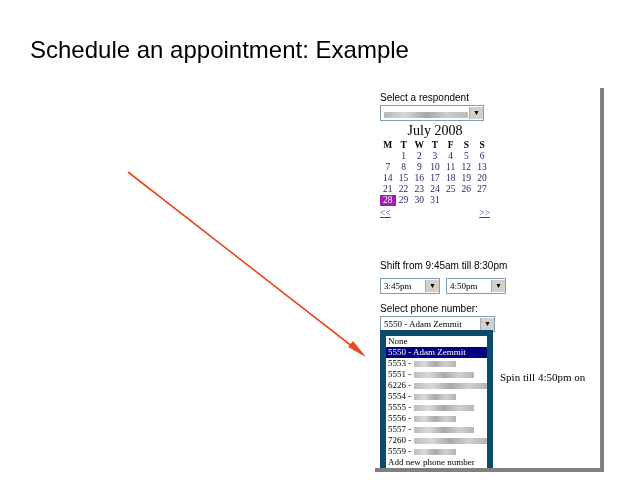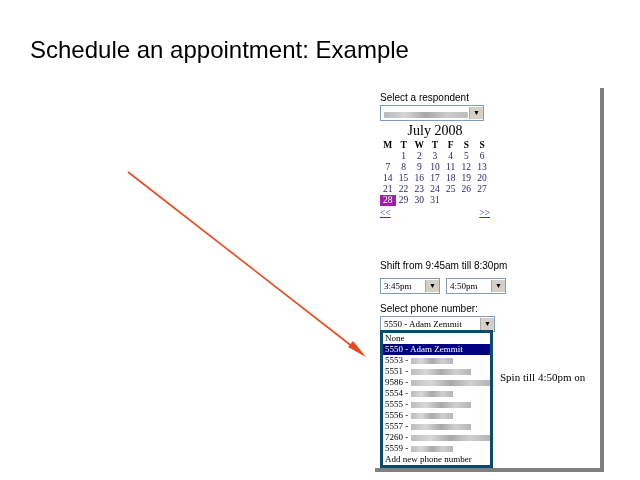--- a/index.html
+++ b/index.html
@@ -163,21 +163,21 @@
     border: 1px solid #7f9db9;
     background: #ffffff;
     display: flex; align-items: center;
     font-size: 9px;
   }
   #phone-select .txt { flex: 1; padding-left: 3px; overflow: hidden; white-space: nowrap; }
   #phone-list {
     position: absolute; left: 5px; top: 242px;
     width: 113px;
     background: #ffffff;
-    border: 3px solid #0c4a6e;
+    border: 6px solid #0c4a6e;
     box-sizing: border-box;
   }
   .opt {
     height: 11px;
     display: flex;
     align-items: center;
     font-size: 9px;
     padding-left: 2px;
     color: #000;
     line-height: 11px;
@@ -325,21 +325,21 @@
       </div>
       <div class="opt">
         <span class="num">5553 -</span>
         <span class="bar short"></span>
       </div>
       <div class="opt">
         <span class="num">5551 -</span>
         <span class="bar mid"></span>
       </div>
       <div class="opt">
-        <span class="num">9586 -</span>
+        <span class="num">6226 -</span>
         <span class="bar"></span>
       </div>
       <div class="opt">
         <span class="num">5554 -</span>
         <span class="bar short"></span>
       </div>
       <div class="opt">
         <span class="num">5555 -</span>
         <span class="bar mid"></span>
       </div>

